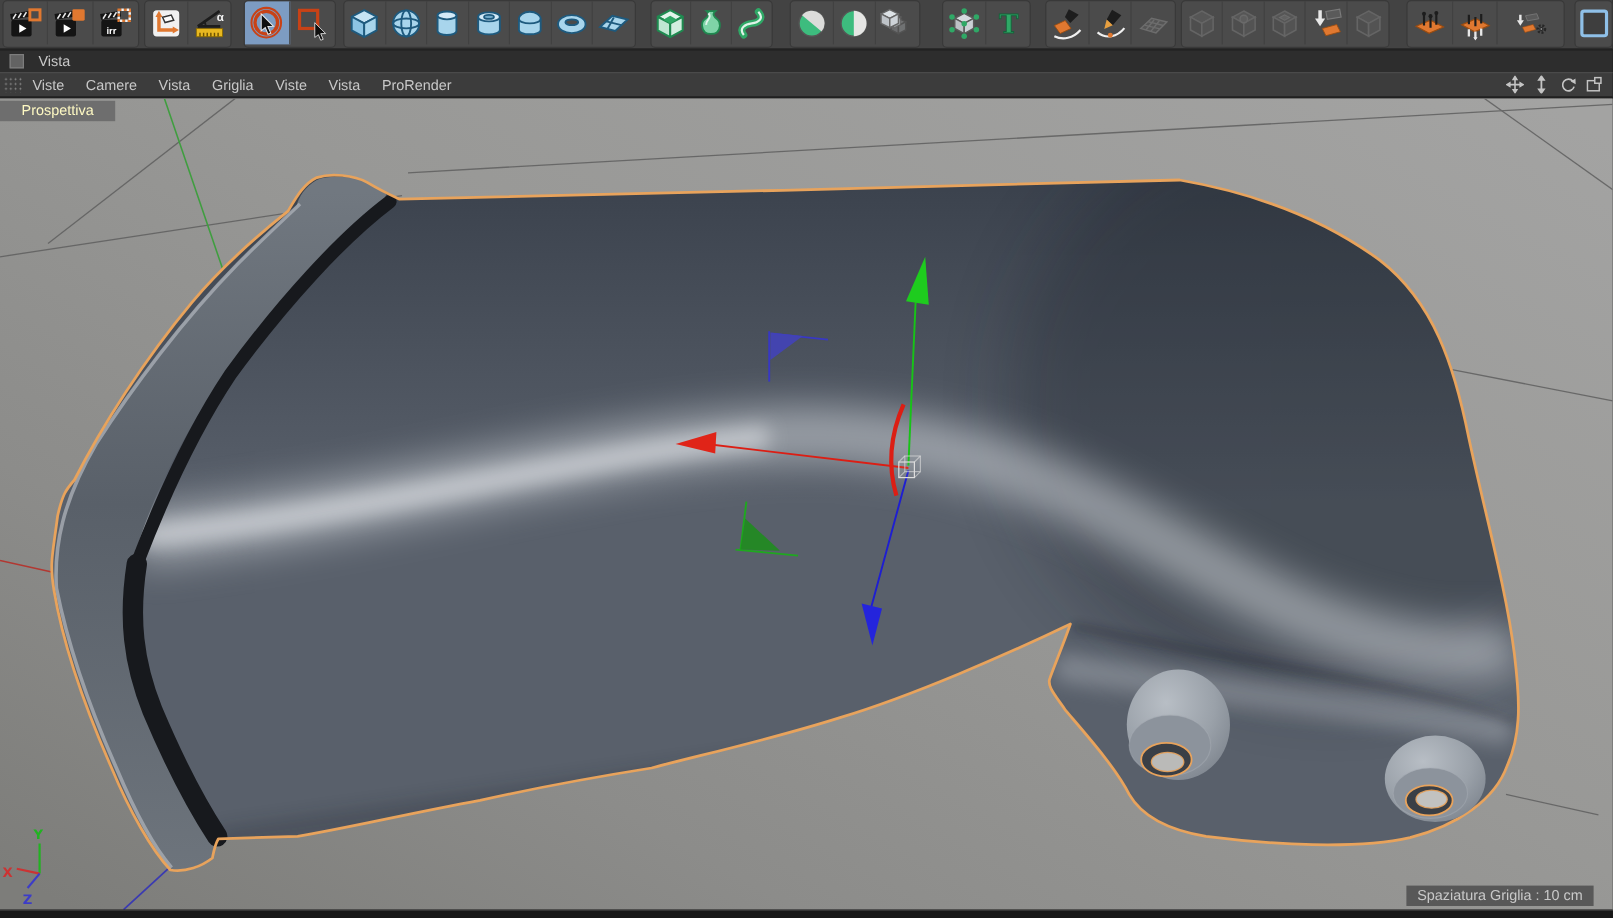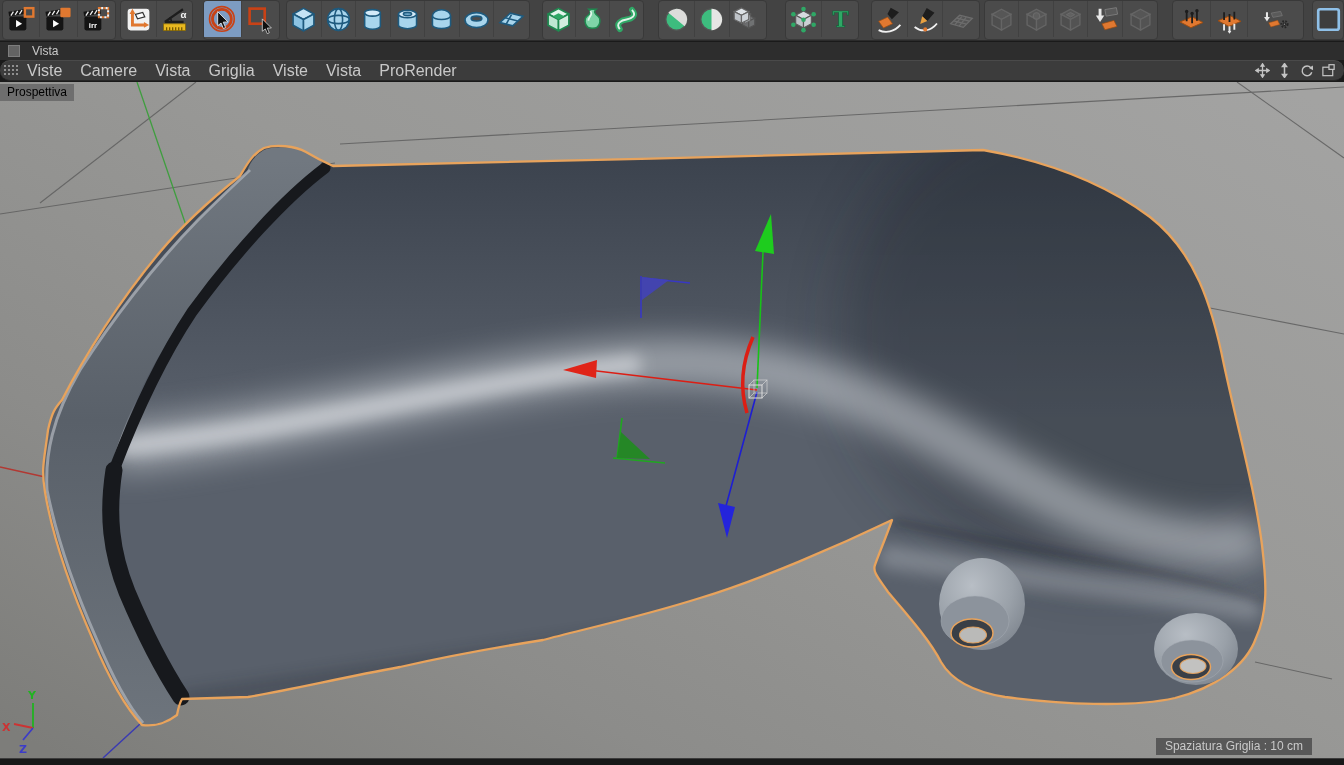--- a/index.html
+++ b/index.html
@@ -18,32 +18,32 @@
   .w30{width:30px}.w34{width:34px}.w35{width:35px}.w36{width:36px}.w37{width:37px}.w38{width:38px}.w56{width:56px}
   .mA{margin-left:0}.m4{margin-left:4px}.m6{margin-left:6px}.m8{margin-left:8px}.m10{margin-left:10px}
   .m12{margin-left:12px}.m14{margin-left:14px}.m18{margin-left:18px}
   
   .panel-title{position:absolute;left:0;top:42px;right:0;height:18px;background:#2d2d2d;
                color:#c9c9c9;font-size:12px;display:flex;align-items:center;}
   .pt-square{width:10px;height:10px;background:#636363;border:1px solid #7d7d7d;margin:0 12px 0 8px;}
   
   .menubar{position:absolute;left:0;top:60px;right:0;height:21px;background:#3c3c3c;
            border-top:1px solid #4a4a4a;border-bottom:1px solid #262626;display:flex;align-items:center;
-           font-size:16px;color:#c8c8c8;box-sizing:border-box;border-radius:10px;}
+           font-size:12px;color:#c8c8c8;box-sizing:border-box;}
   .grip{width:16px;height:13px;margin:0 8px 0 3px;
         background-image:radial-gradient(#909090 26%,transparent 30%);background-size:4px 4px;}
   .mitem{margin-right:18px;cursor:default;}
   .menu-right{margin-left:auto;display:flex;align-items:center;gap:7px;padding-right:8px;}
   .menu-right svg{width:15px;height:15px;display:block;}
   
   .viewport{position:absolute;left:0;top:82px;right:0;bottom:6px;background:#979795;overflow:hidden;}
   .scene{position:absolute;left:0;top:0;width:1344px;height:677px;}
-  .vp-label{position:absolute;left:0;top:2px;background:#6e6e6e;color:#000000;font-size:12px;
-            padding:1px 7px 2px;}
-  .vp-status{position:absolute;right:32px;top:656px;background:#585858;color:#c9c9c9;font-size:12px;
+  .vp-label{position:absolute;left:0;top:2px;background:#6e6e6e;color:#fef9c3;font-size:12px;
+            padding:1px 18px 2px;}
+  .vp-status{position:absolute;right:16px;top:656px;background:#585858;color:#c9c9c9;font-size:12px;
              padding:1px 9px 2px;}
   .bottom-strip{position:absolute;left:0;right:0;bottom:0;height:6px;background:#181818;border-top:1px solid #3c3c3c;}
 </style>
 </head>
 <body>
 
 <div class="toolbar">
 
   <div class="tgroup mA">
     <div class="tbtn w38">

